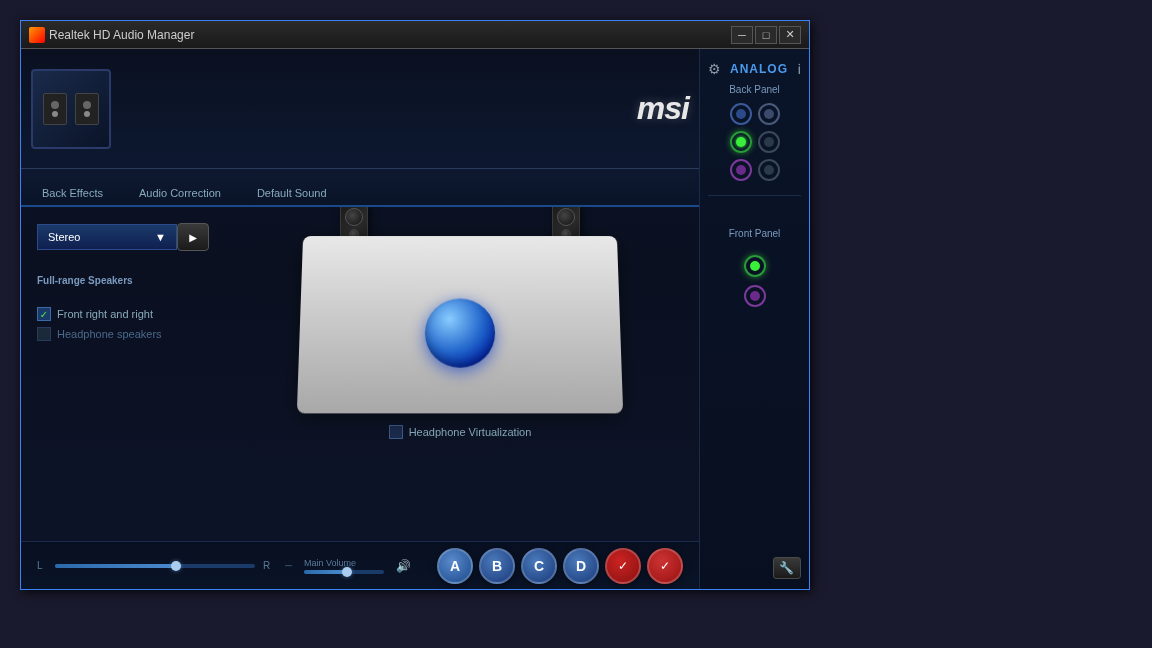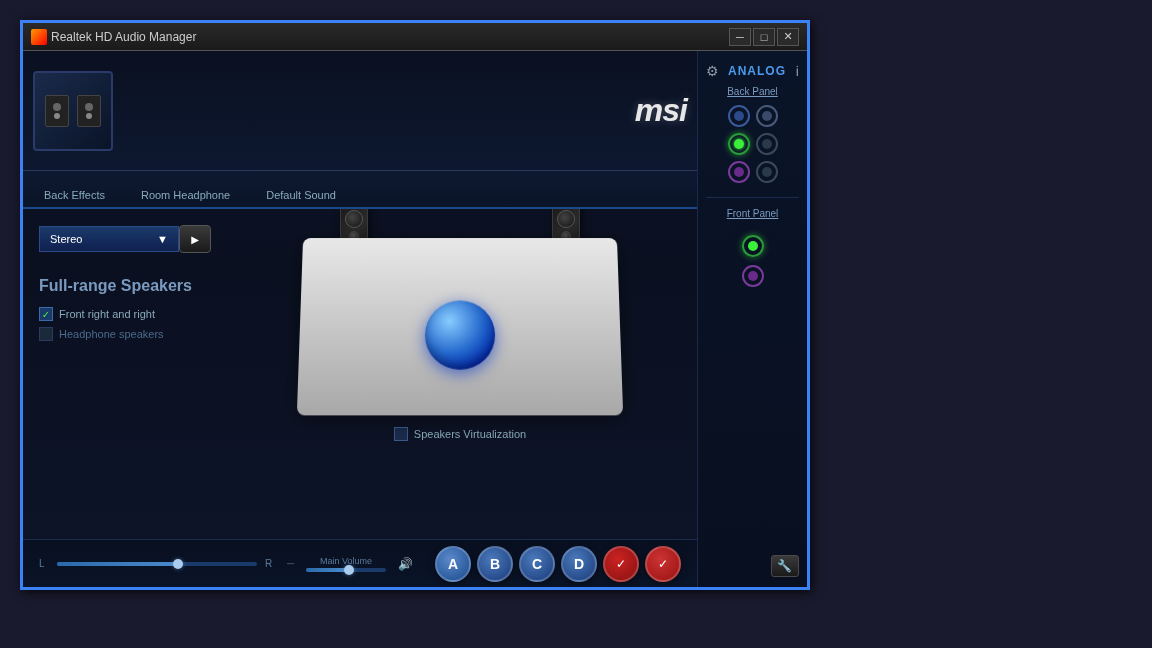--- a/index.html
+++ b/index.html
@@ -11,21 +11,21 @@
       font-size: 12px;
       display: flex;
       align-items: flex-start;
       justify-content: flex-start;
     }
 
     .window {
       width: 790px;
       height: 570px;
       background: #1a1f35;
-      border: 3px solid #3b82f6;
+      border: 1px solid #3b82f6;
       box-shadow: 2px 2px 10px rgba(0,0,0,0.8);
       display: flex;
       flex-direction: column;
       margin: 20px;
     }
 
     .title-bar {
       background: linear-gradient(to bottom, #2a2a2a, #1a1a1a);
       height: 28px;
       display: flex;
@@ -308,23 +308,23 @@
       background: #1a2a4a;
       border: 1px solid #3a5a8a;
     }
 
     .full-range-section {
       margin-top: 16px;
     }
 
     .section-title {
       color: #7a9abf;
-      font-size: 16px;
+      font-size: 10px;
       font-weight: bold;
-      margin-bottom: 12px;
+      margin-bottom: 21px;
     }
 
     .checkbox-row {
       display: flex;
       align-items: center;
       gap: 6px;
       margin-bottom: 6px;
     }
 
     .checkbox-checked {
@@ -461,21 +461,20 @@
       padding: 10px 8px;
       flex-shrink: 0;
     }
 
     .panel-section-title {
       color: #7a9abf;
       font-size: 10px;
       text-align: center;
       margin-bottom: 8px;
       margin-top: 2px;
-      text-decoration: underline;
     }
 
     .jack-row {
       display: flex;
       align-items: center;
       justify-content: center;
       gap: 6px;
       margin-bottom: 6px;
     }
 
@@ -510,20 +509,21 @@
       height: 1px;
       background: #1a2a4a;
       margin: 8px 0;
     }
 
     .front-panel-section {
       flex: 1;
       display: flex;
       flex-direction: column;
       align-items: center;
+      margin-top: 22px;
     }
 
     .front-jack-col {
       display: flex;
       flex-direction: column;
       align-items: center;
       gap: 8px;
       margin-top: 8px;
     }
 
@@ -544,21 +544,20 @@
       cursor: pointer;
       color: #aaa;
       font-size: 12px;
       margin-top: auto;
       align-self: flex-end;
     }
 
     .main-volume-label {
       color: #5a7a9a;
       font-size: 9px;
-      text-align: center;
       margin-bottom: 2px;
     }
   </style>
 </head>
 <body>
 
 <div class="window">
 
   <div class="title-bar">
     <div class="title-bar-left">
@@ -584,21 +583,21 @@
           <div class="speaker-icon-small">
             <div class="speaker-dot2"></div>
             <div class="speaker-dot"></div>
           </div>
         </div>
         <div class="msi-logo">msi</div>
       </div>
 
       <div class="tab-bar">
         <div class="tab">Back Effects</div>
-        <div class="tab">Room Headphone</div>
+        <div class="tab">Audio Correction</div>
         <div class="tab">Default Sound</div>
       </div>
 
       <div class="content-area">
 
         <div class="left-panel">
           <div class="speaker-dropdown">
             <div class="dropdown-box">
               <span>Stereo</span>
               <span>▼</span>
@@ -636,21 +635,21 @@
                 <div class="speaker-woofer"></div>
                 <div class="speaker-tweeter"></div>
               </div>
             </div>
             <div class="stage-surface">
               <div class="stage-ball"></div>
             </div>
           </div>
           <div class="headphone-virt">
             <div class="checkbox"></div>
-            <span>Speakers Virtualization</span>
+            <span>Headphone Virtualization</span>
           </div>
         </div>
       </div>
 
       <div class="bottom-bar">
         <span class="volume-label">L</span>
         <div class="volume-slider-container">
           <div class="slider-track">
             <div class="slider-fill"></div>
             <div class="slider-thumb"></div>

